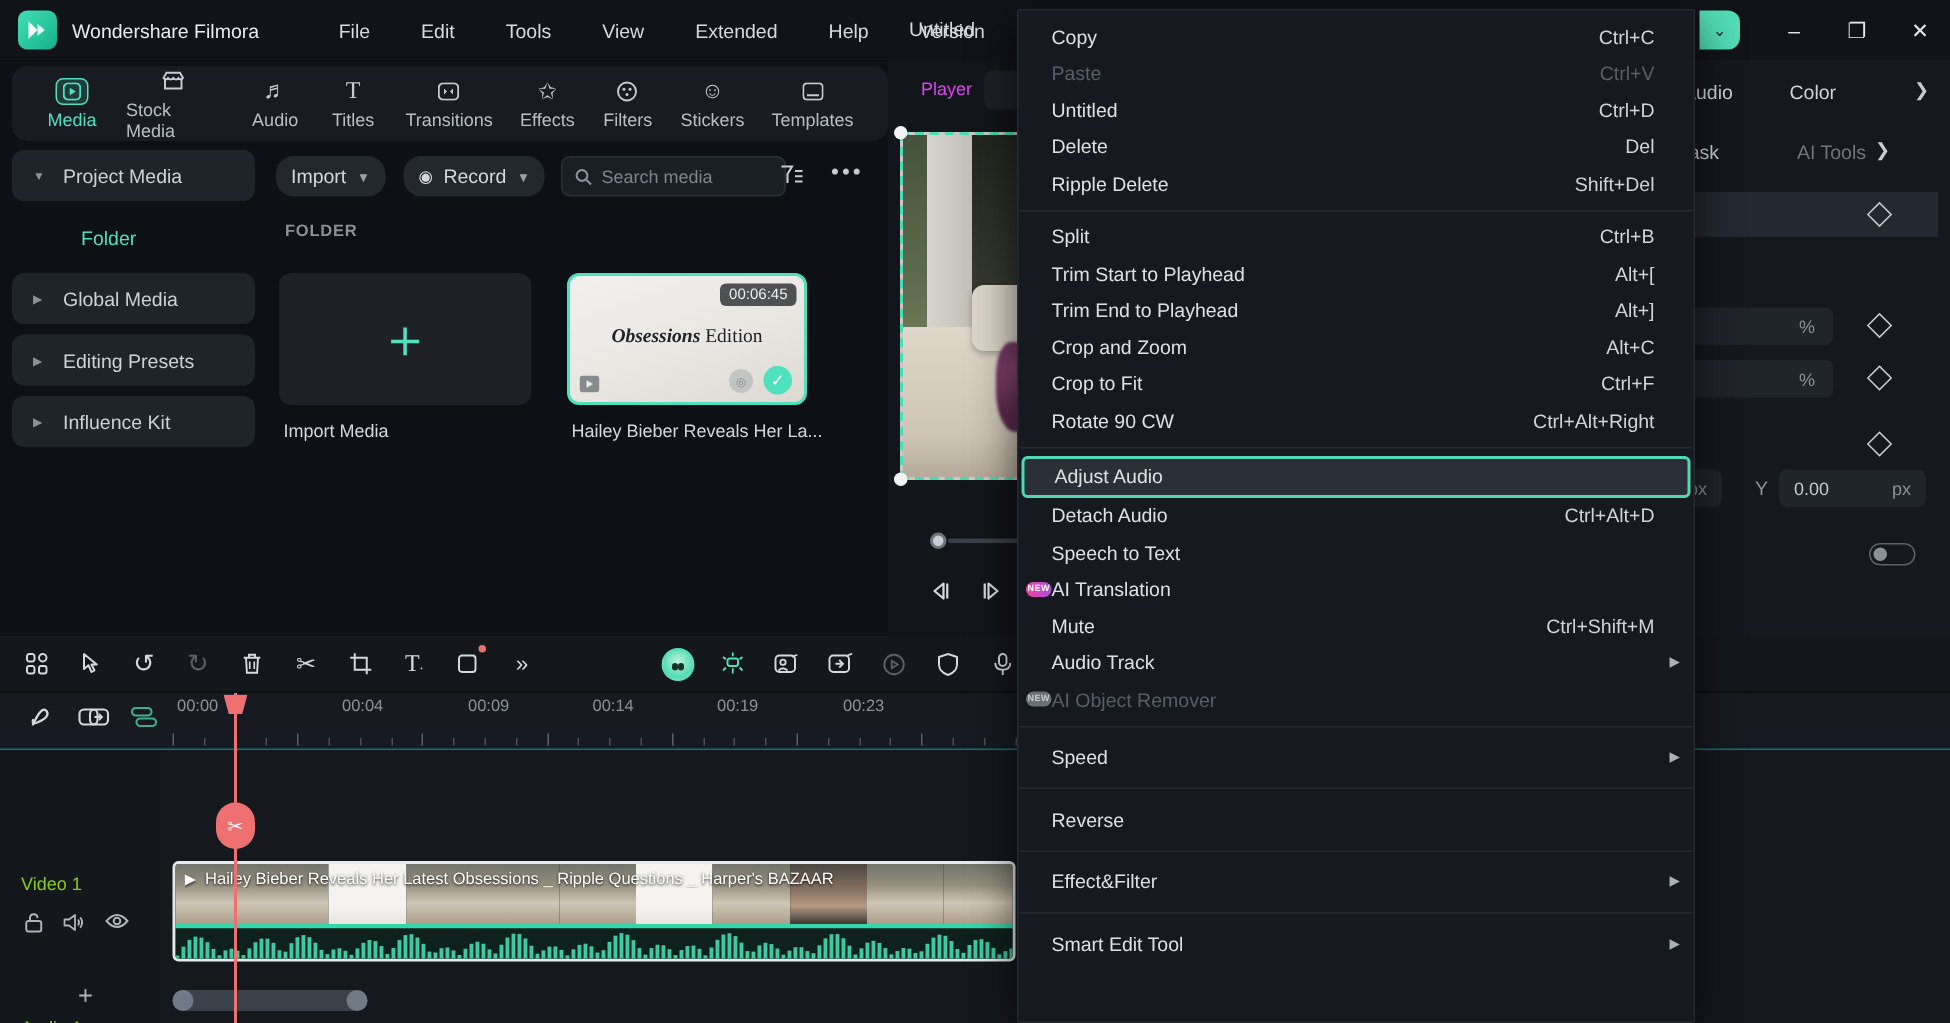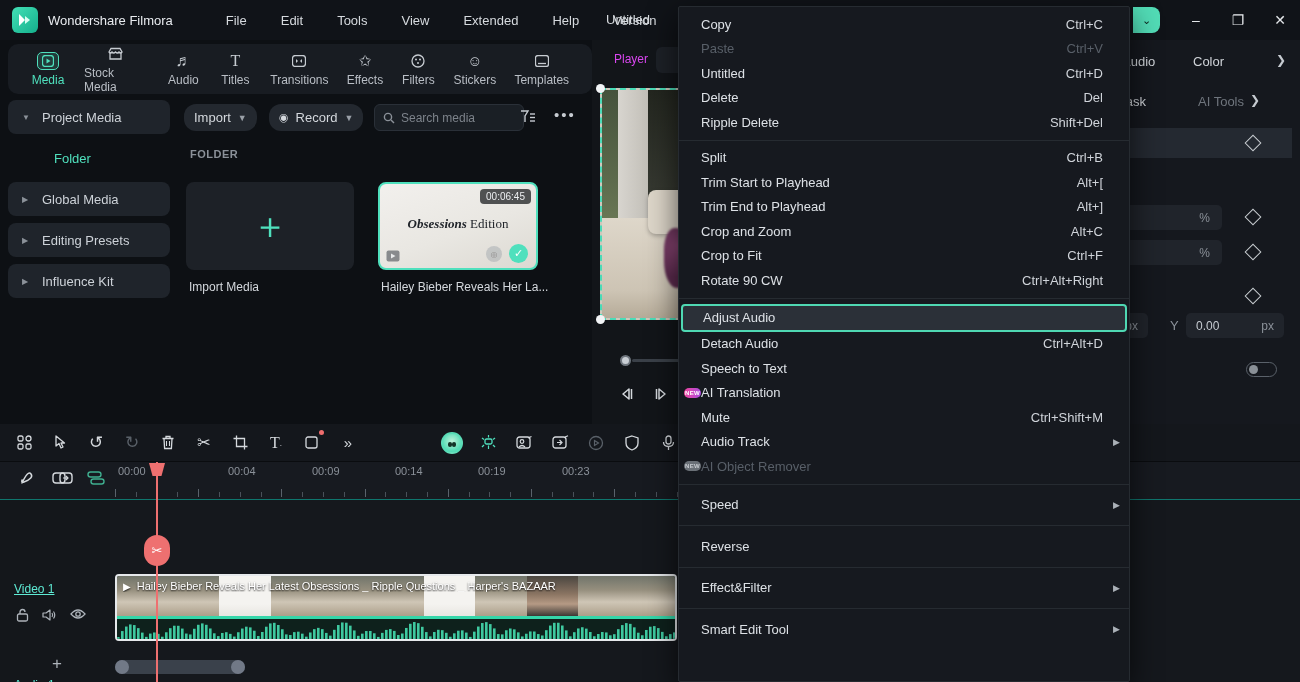--- a/index.html
+++ b/index.html
@@ -94,21 +94,21 @@
 
   
   .timeline{position:absolute;left:0;top:462px;width:1300px;height:220px;background:#15181d;}
   .ruler{position:absolute;left:0;top:0;width:1300px;height:38px;background:#171a20;border-bottom:1px solid #0f766e;}
   .rl-ic{position:absolute;top:6px;color:#d5d9dd;}
   .time-lab{position:absolute;top:3px;font-size:11px;color:#8b9199;}
   .tick{position:absolute;bottom:3px;width:1px;height:5px;background:#4a515a;}
   .tick.major{height:8px;background:#5a626c;}
   #ruler-ticks{position:absolute;left:115px;top:0;width:570px;height:38px;}
   .gutter{position:absolute;left:0;top:38px;width:110px;height:182px;background:#14171b;}
-  .track-label{position:absolute;font-size:12px;color:#5eead4;text-decoration:underline;}
+  .track-label{position:absolute;font-size:12px;color:#84cc16;}
   .trk-ic{position:absolute;color:#aeb4bb;}
   .clip{position:absolute;left:115px;top:112px;width:562px;height:67px;border:2px solid #e6e9ec;border-radius:4px;overflow:hidden;background:#10231e;}
   .filmstrip{position:absolute;left:0;top:0;width:562px;height:40px;display:flex;}
   .frame{height:40px;flex:0 0 51.2px;}
   .frame.s{background:linear-gradient(180deg,#70746a 0%,#968f7e 35%,#cfc6b6 65%,#ac9f8a 100%);}
   .frame.c{background:linear-gradient(180deg,#f4f3f0 70%,#e8e6e1 100%);}
   .frame.p{background:linear-gradient(180deg,#4a4640 0%,#8a7462 45%,#b59a85 70%,#3c3834 100%);}
   .clip-title{position:absolute;left:6px;top:4px;width:552px;color:#fff;font-size:11px;white-space:nowrap;overflow:hidden;text-shadow:0 1px 2px rgba(0,0,0,.9);display:flex;gap:6px;align-items:center;}
   .teal-line{position:absolute;left:0;top:40px;width:562px;height:3px;background:#35d6a9;}
   .waveform{position:absolute;left:0;top:43px;width:562px;height:22px;background:#0e211c;}

